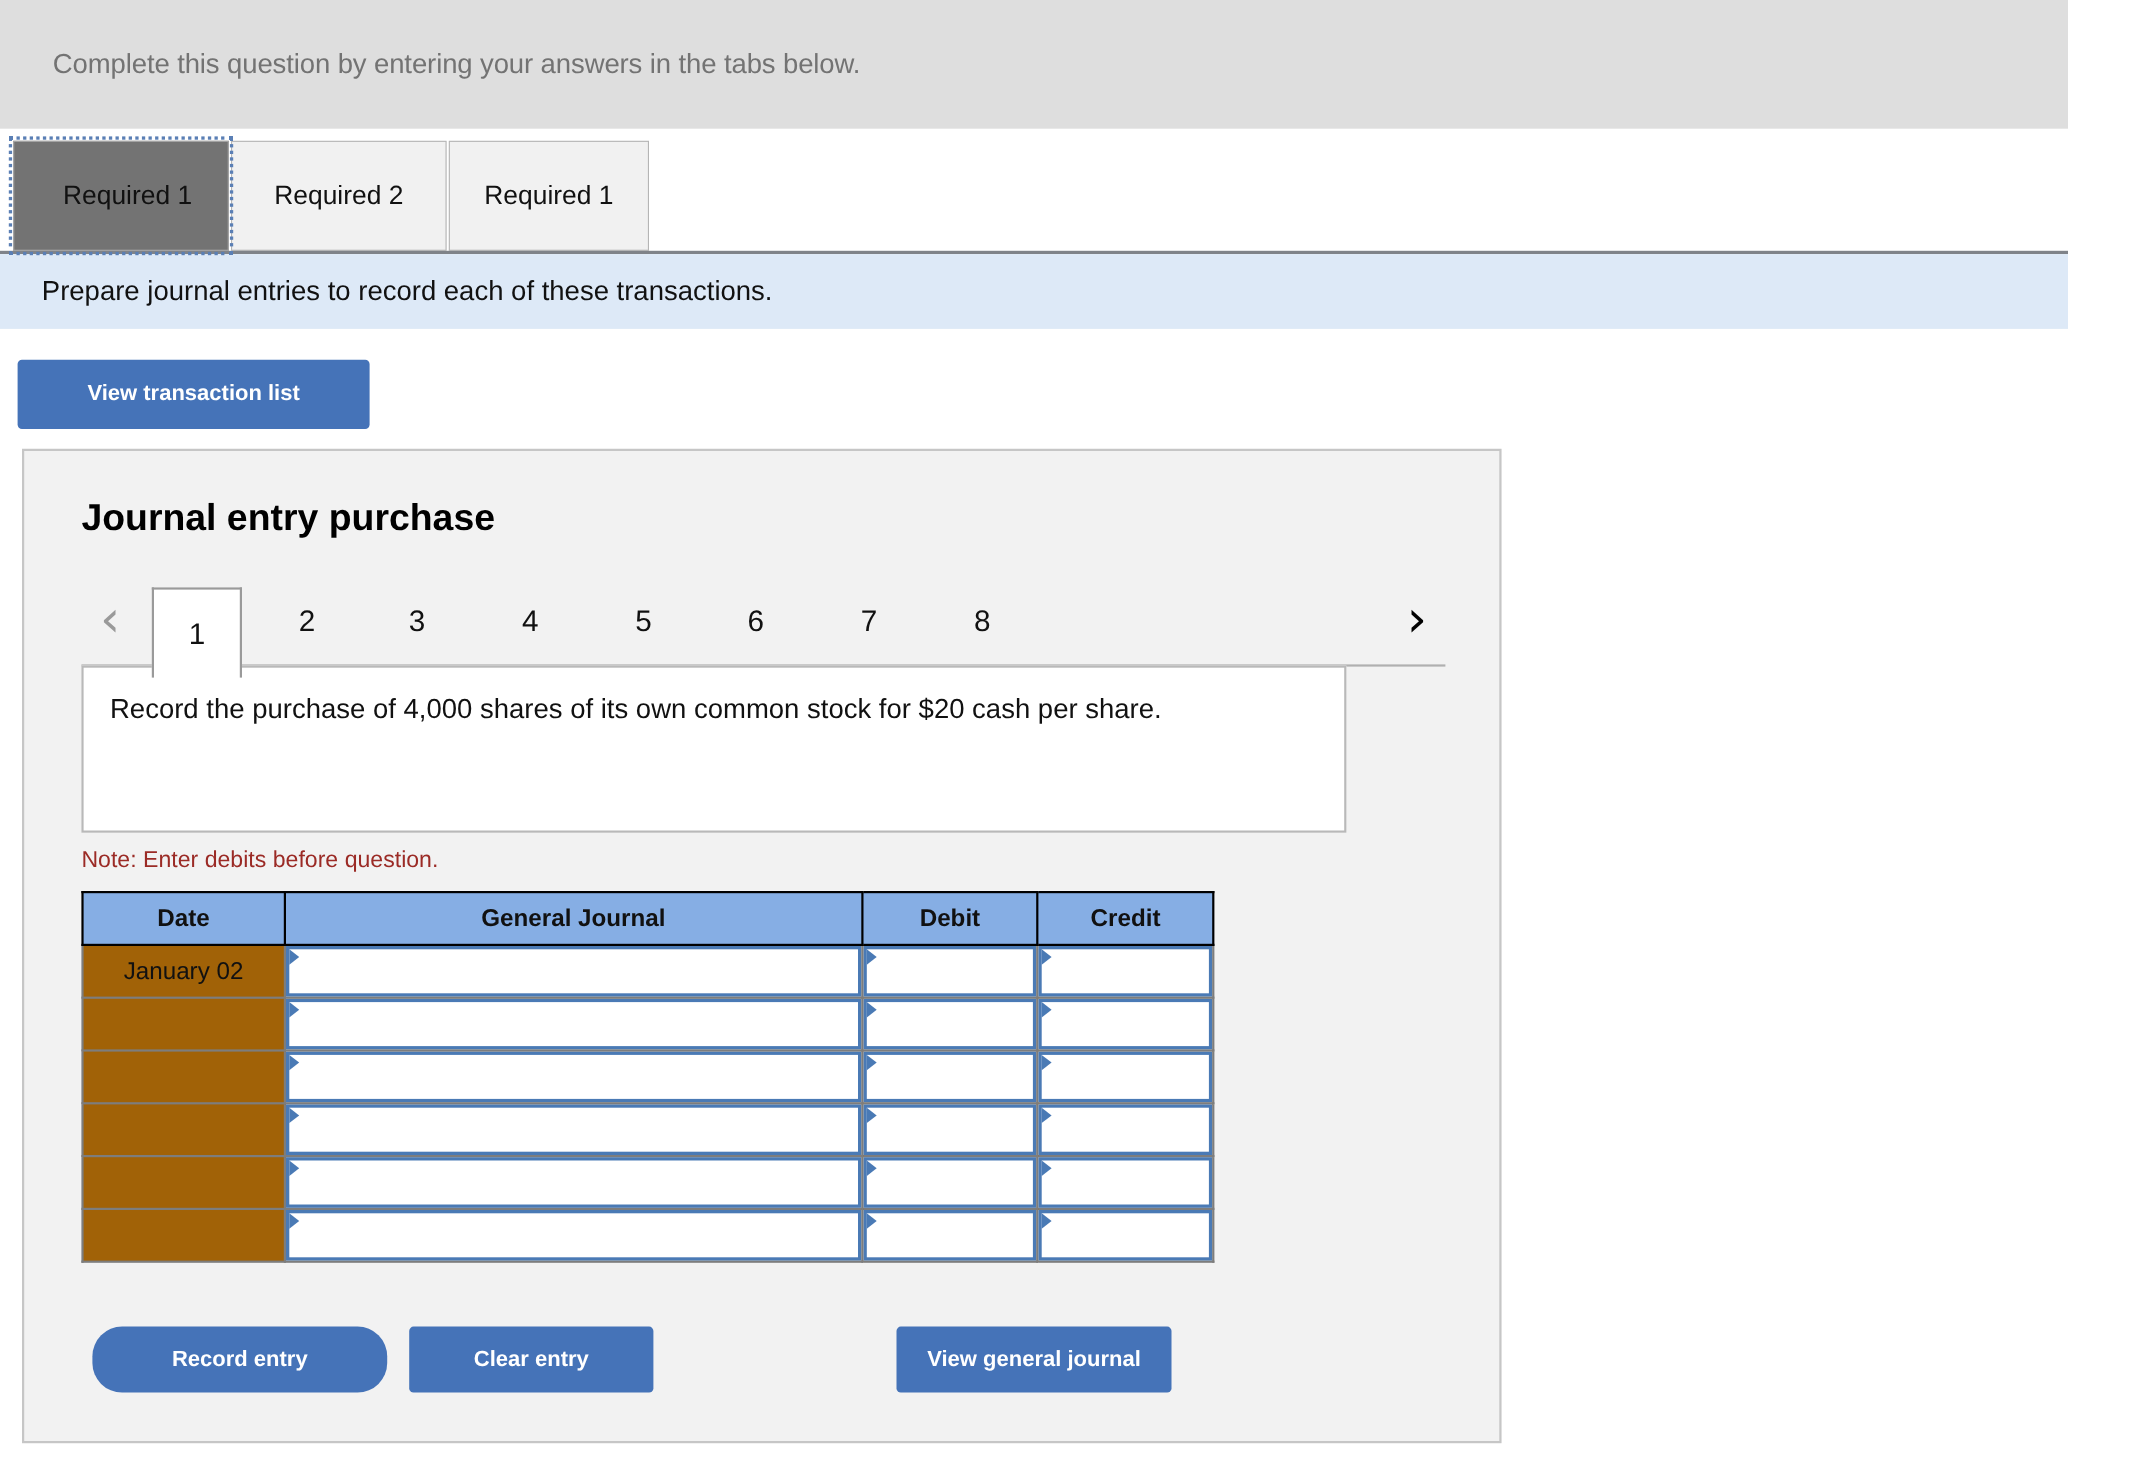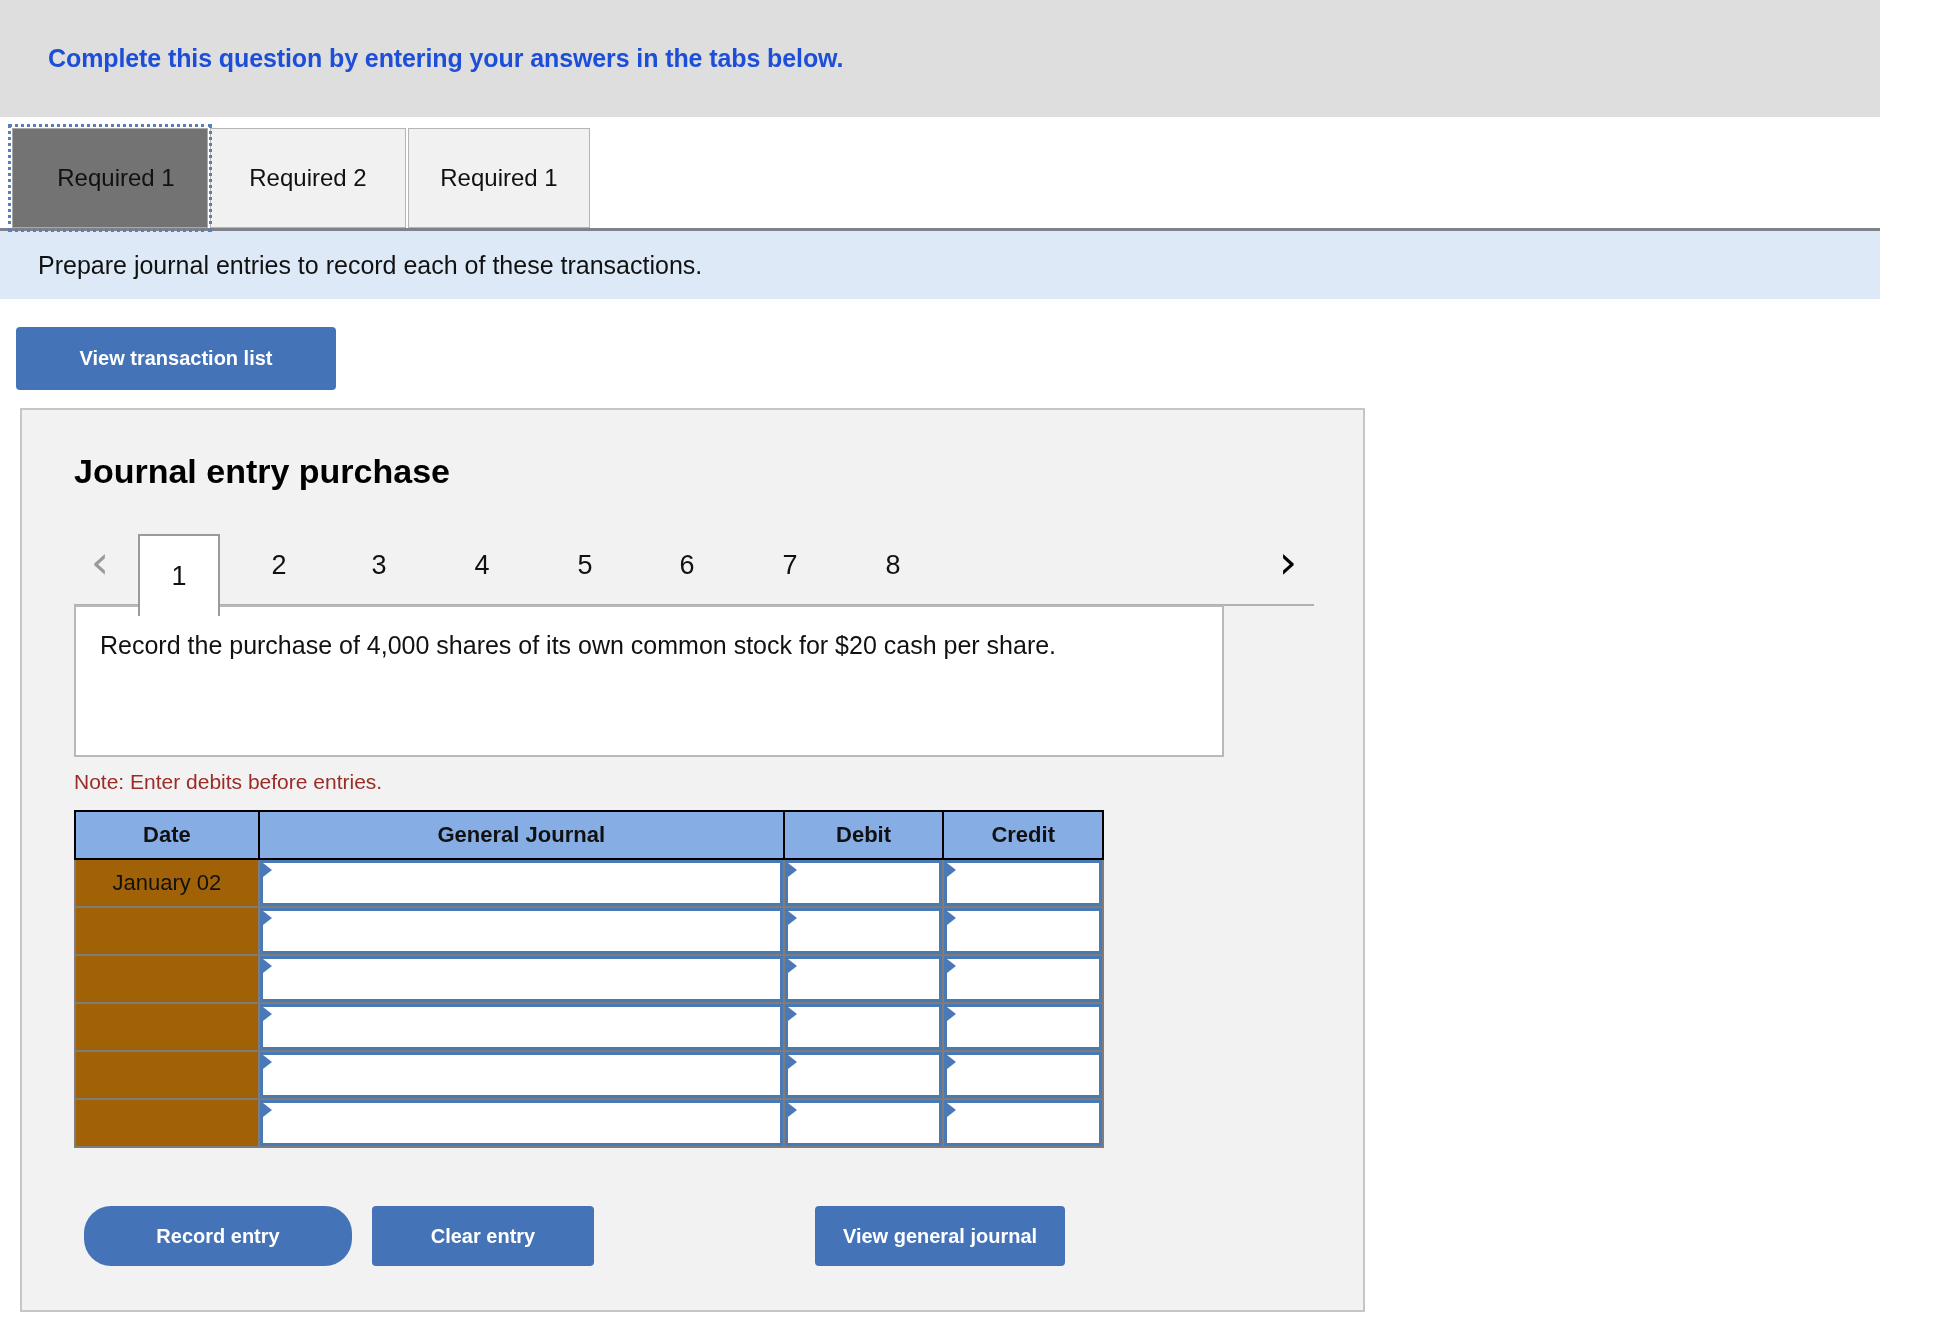--- a/index.html
+++ b/index.html
@@ -24,22 +24,22 @@
     top: 0;
     width: 1880px;
     height: 117px;
     background: #dedede;
     display: flex;
     align-items: center;
   }
   .top-banner-text {
     margin-left: 48px;
     font-size: 25px;
-    font-weight: bold;
-    color: #1d4ed8;
+    font-weight: normal;
+    color: #737373;
     letter-spacing: -0.1px;
   }
 
   
   .tabstrip {
     position: absolute;
     left: 0;
     top: 128px;
     width: 1880px;
     height: 102px;
@@ -355,21 +355,21 @@
       <div class="pagenum" style="left:778px;">8</div>
 
       <div class="chev chev-next">›</div>
     </div>
     <div class="pager-baseline"></div>
 
     <div class="desc-box">
       <div class="desc-text">Record the purchase of 4,000 shares of its own common stock for $20 cash per share.</div>
     </div>
 
-    <div class="note-text">Note: Enter debits before entries.</div>
+    <div class="note-text">Note: Enter debits before question.</div>
 
     <table class="jtable">
       <thead>
         <tr>
           <th class="col-date">Date</th>
           <th class="col-gj">General Journal</th>
           <th class="col-debit">Debit</th>
           <th class="col-credit">Credit</th>
         </tr>
       </thead>

